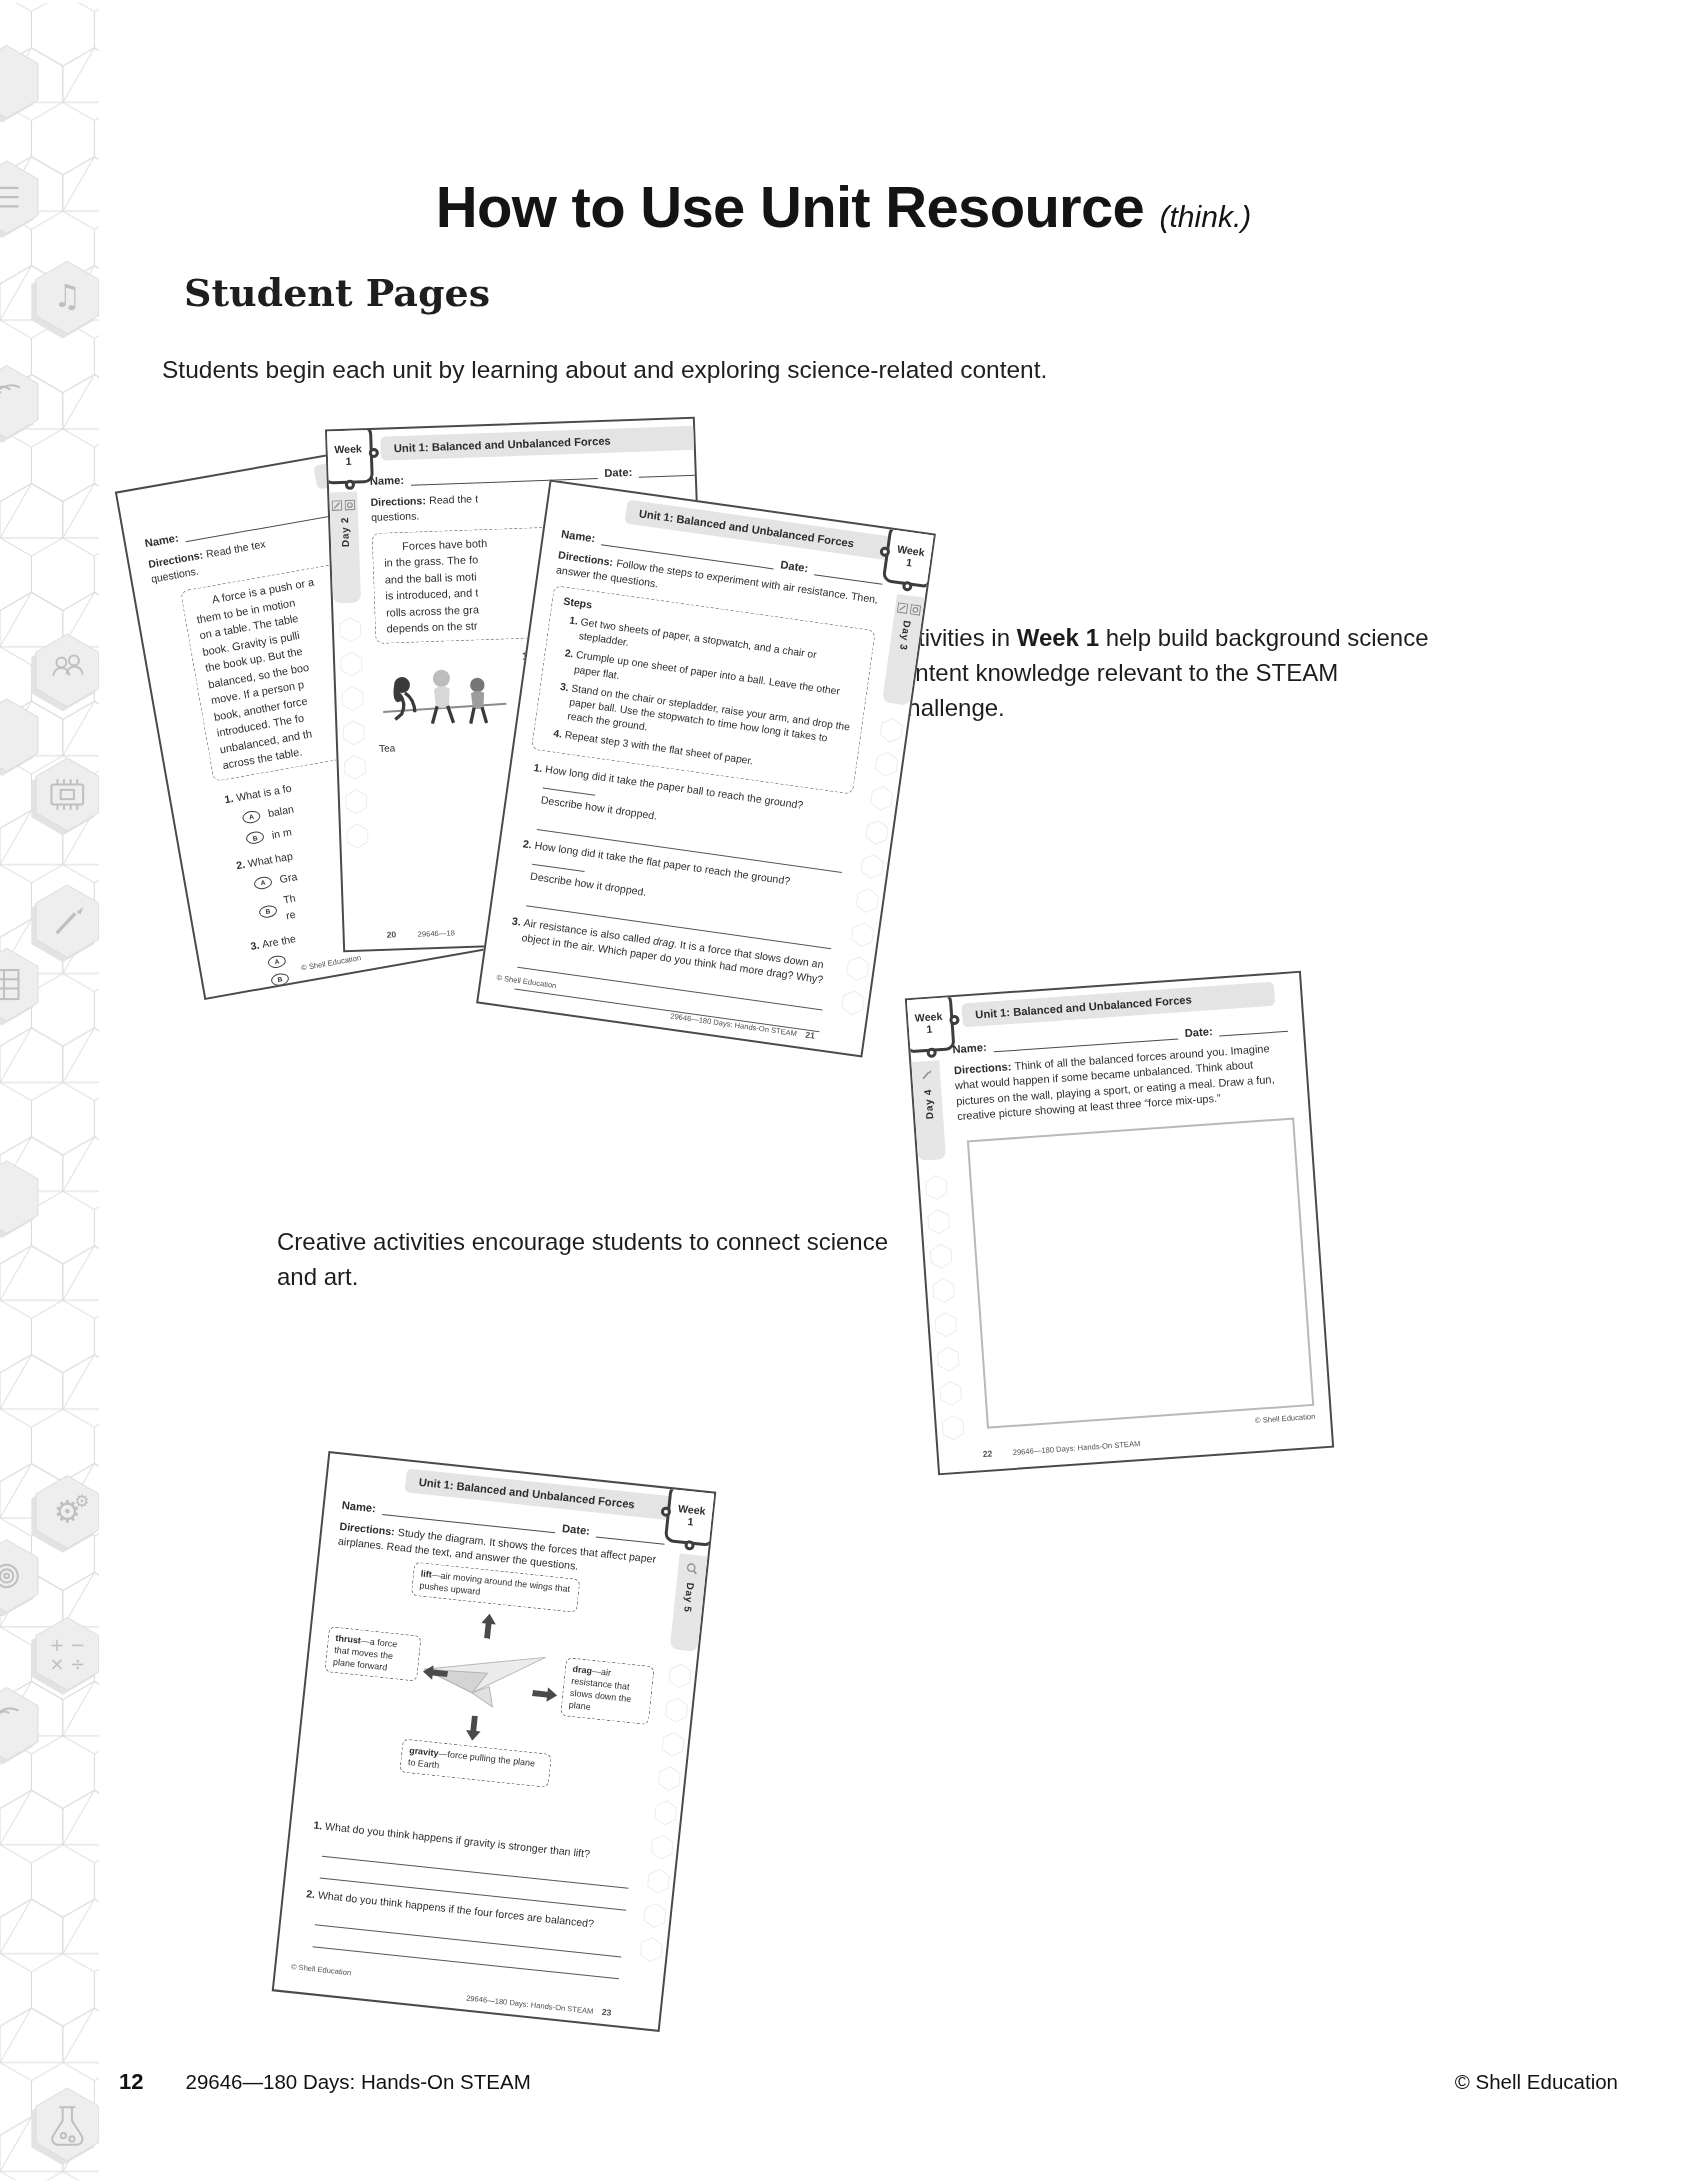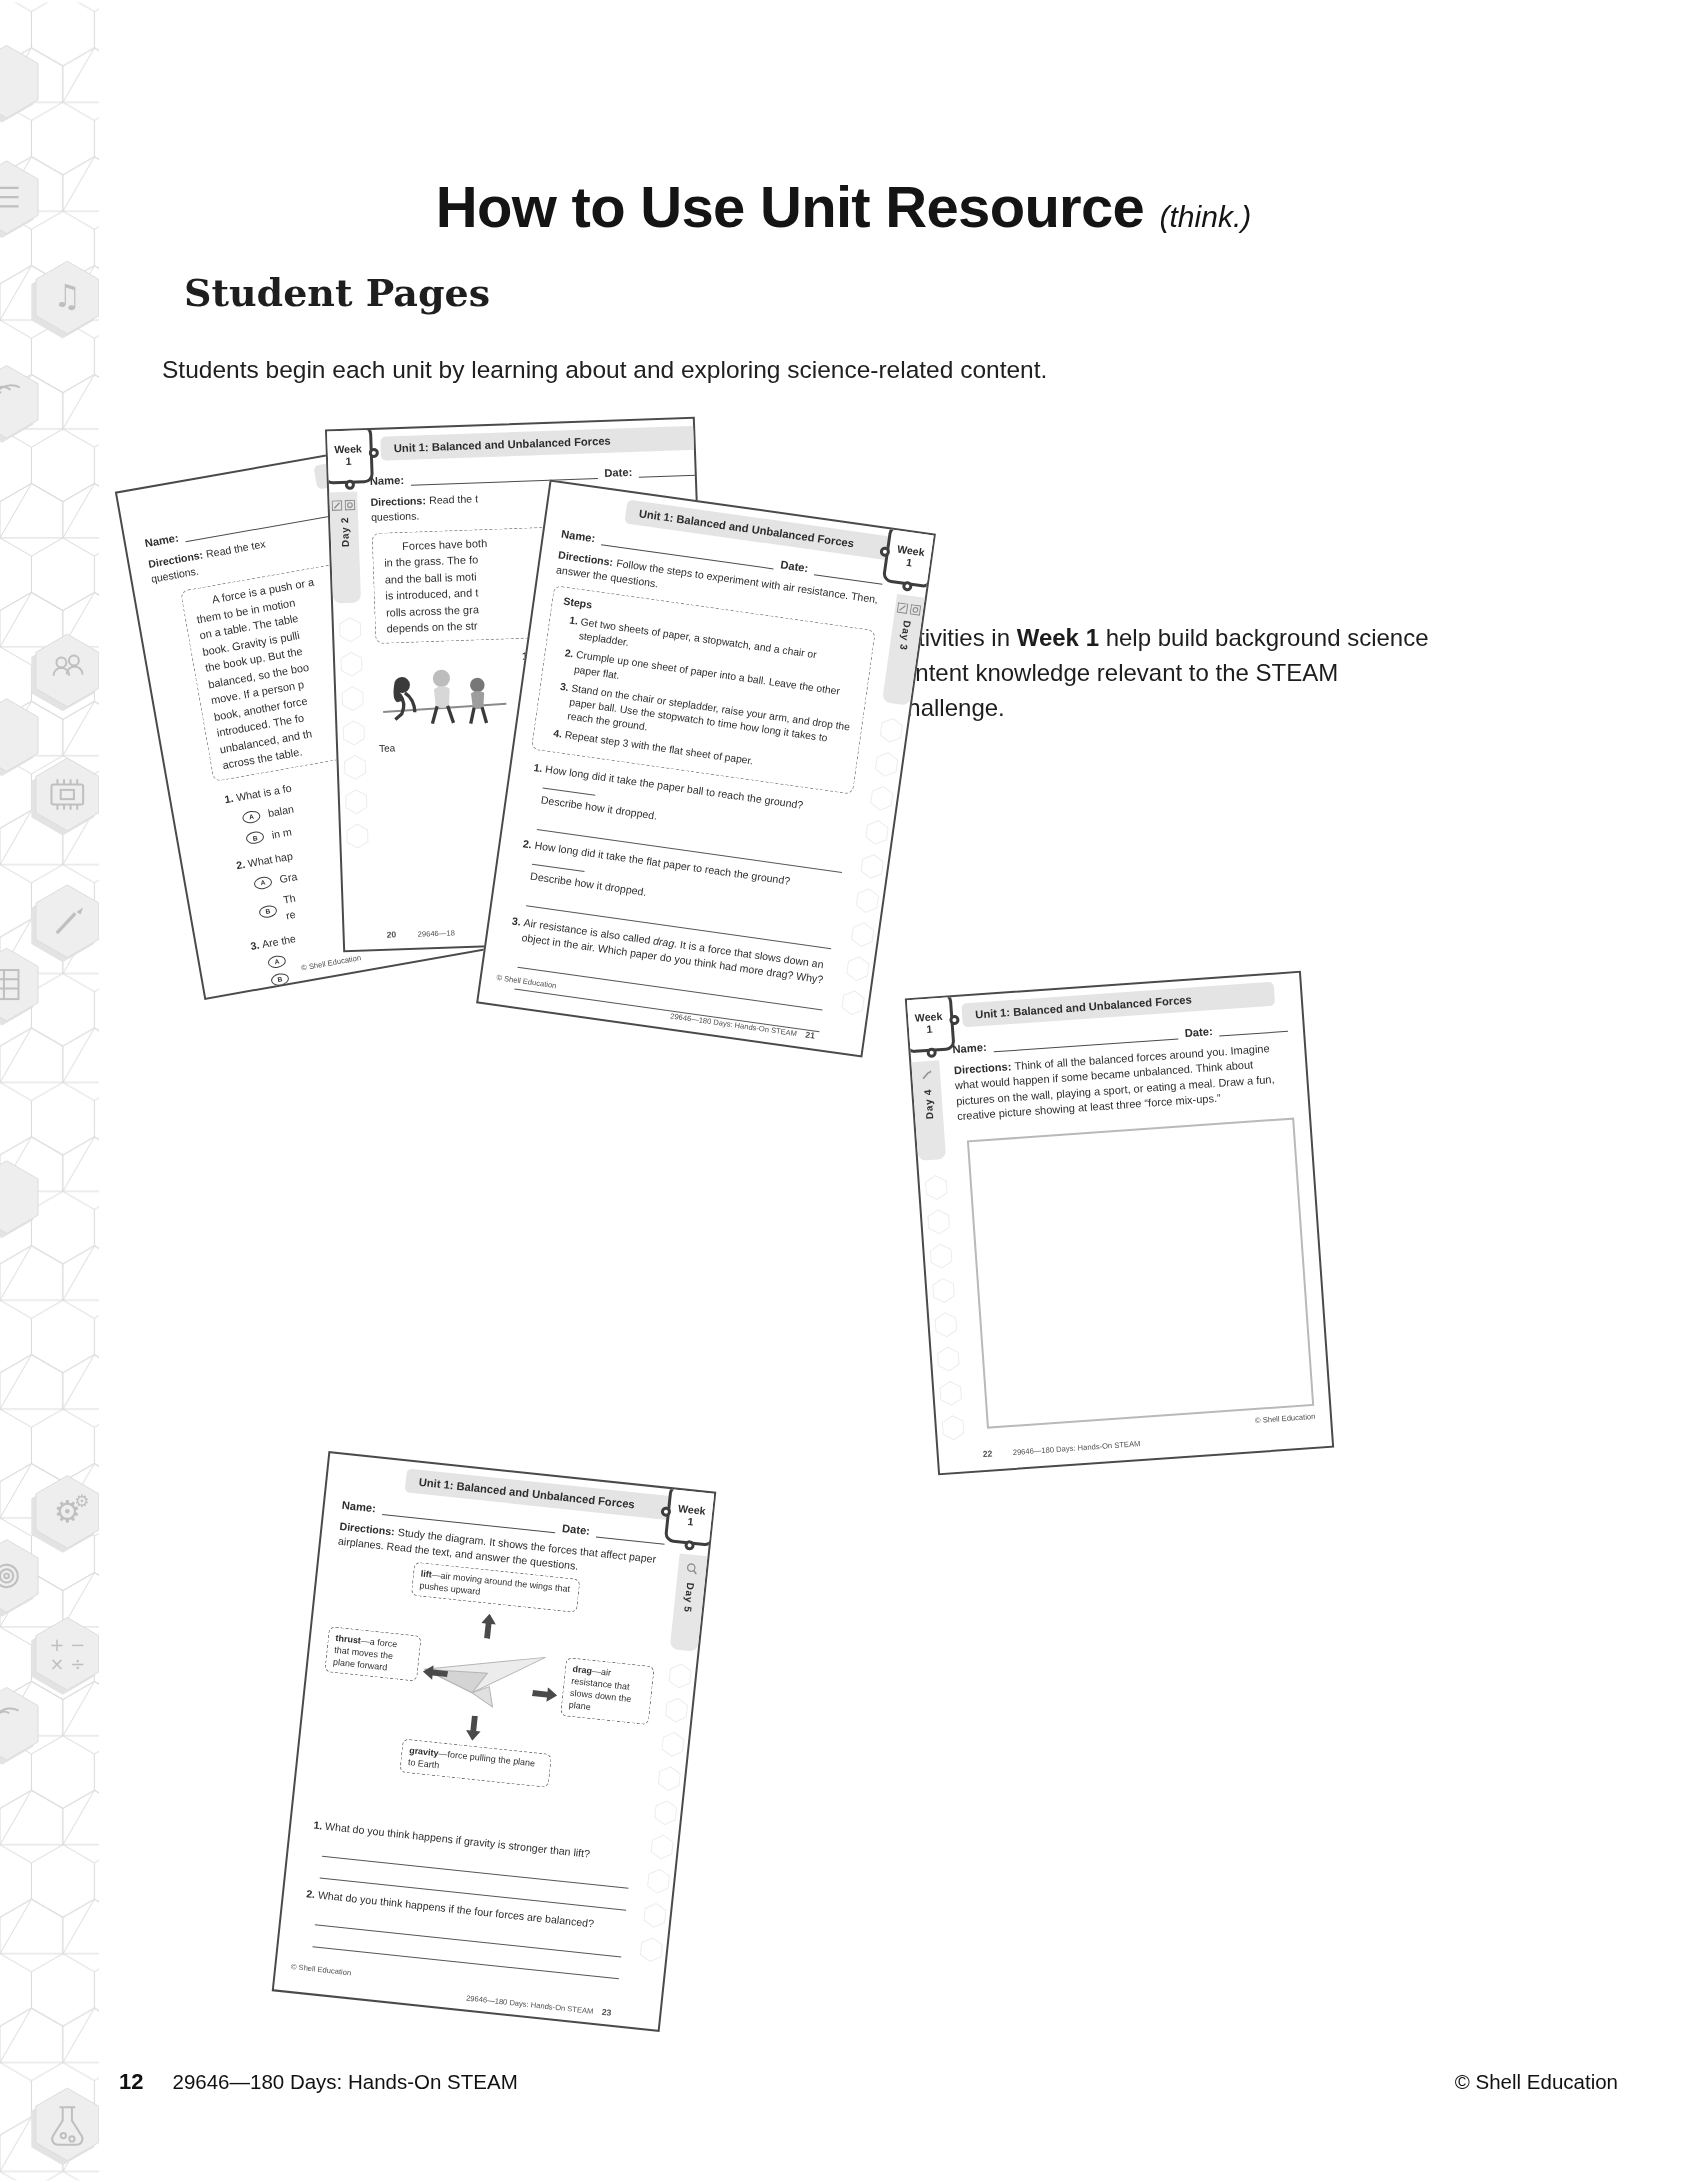--- a/index.html
+++ b/index.html
@@ -26,21 +26,21 @@
   .intro-body { position:absolute; left:162px; top:356px; font-size:24.5px; color:#202020; z-index:2; }
 
   .caption { position:absolute; font-size:24px; line-height:1.45; color:#1d1d1d; z-index:2; }
   #cap1 { left:890px; top:621px; width:556px; }
   #cap2 { left:277px; top:1225px; width:635px; }
   #cap3 { left:765px; top:1655px; width:595px; }
 
   
   .pagefooter { position:absolute; left:119px; top:2069px; width:1499px; display:flex;
     align-items:baseline; font-size:20.5px; color:#111; z-index:2; }
-  .pf-num { font-weight:bold; margin-right:29px; font-size:22px; }
+  .pf-num { font-weight:bold; margin-right:42px; font-size:22px; }
   .pf-pub { margin-left:auto; }
 
   
   .ws { position:absolute; background:#fff; border:2.6px solid #4a4a4a; overflow:hidden; color:#2d2d2d;
         font-family:"Liberation Sans",sans-serif; }
   .banner { position:absolute; top:6.6px; height:24.5px; background:#e4e4e4; border-radius:5.3px;
     font-weight:bold; font-size:11.2px; line-height:24.5px; padding:0 13.2px; white-space:nowrap; overflow:hidden; z-index:3;}
   .weektab { position:absolute; width:50px; height:58px; background:#fff; border:3.3px solid #3d3d3d;
     border-radius:9.3px; display:flex; flex-direction:column; align-items:center; justify-content:center;
     font-weight:bold; font-size:10.6px; line-height:1.15; z-index:6; text-align:center; }
@@ -486,20 +486,21 @@
           <span class="nline dline"></span>
         </div>
       <div class="dirs" style="font-size:11px;"><b>Directions:</b><span>Think of all the balanced forces around you.  Imagine what would happen if some became unbalanced.  Think about pictures on the wall, playing a sport, or eating a meal.  Draw a fun, creative picture showing at least three “force mix-ups.”</span></div>
     </div>
     <div class="drawbox" style="left:50px; right:14.6px; top:144px; bottom:41px;"></div>
     <div class="wsfooter" style="left:44px; bottom:10.6px; font-weight:bold; font-size:8.6px;">22</div>
     <div class="wsfooter" style="left:74px; bottom:10.6px;">29646—180 Days: Hands-On STEAM</div>
     <div class="wsfooter" style="right:14.6px; bottom:26.5px;">© Shell Education</div>
   </div>
 
+  <div class="caption" id="cap2">Creative activities encourage students to connect science and art.</div>
 
   <div class="ws" style="left:299px; top:1470px; width:390px; height:543px; transform:rotate(6deg); z-index:1;">
     <div class="weektab" style="right:-4.6px; top:-4.6px;">
       <span>Week</span>
         <span>1</span>
       <span class="knob-b"></span>
         <span class="knob-s kleft"></span>
     </div>
     <div class="banner" style="left:78px; right:41px;">
       <span>Unit 1: Balanced and Unbalanced Forces</span></div>

